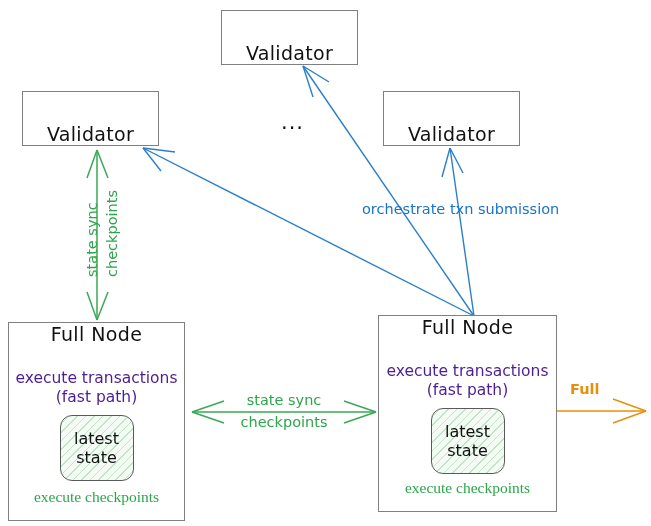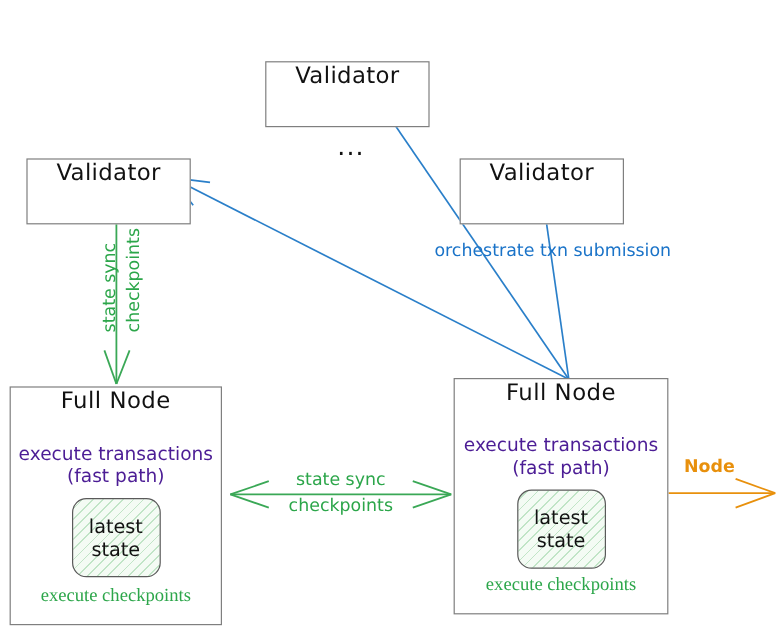--- a/index.html
+++ b/index.html
@@ -22,23 +22,22 @@
   }
   .node-box {
     position: absolute;
     box-sizing: border-box;
     border: 1.6px solid #7f7f7f;
     background: #ffffff;
     z-index: 5;
   }
   .validator-box {
     display: flex;
-    align-items: flex-start;
+    align-items: flex-end;
     justify-content: center;
-    margin-top: 41px;
   }
   .validator-label {
     font-family: "DejaVu Sans", sans-serif;
     font-size: 19px;
     color: #111111;
     letter-spacing: 0.3px;
   }
   .fullnode-box {
     display: flex;
     flex-direction: column;
@@ -203,13 +202,13 @@
 
 <div class="edge-label label-green label-center" style="left:234px; top:392px; width:100px;">
   <div>state sync</div>
 </div>
 <div class="edge-label label-green label-center" style="left:234px; top:414px; width:100px;">
   <div>checkpoints</div>
 </div>
 
 <div class="edge-label label-blue" style="left:362px; top:201px;">orchestrate txn submission</div>
 
-<div class="edge-label label-orange" style="left:570px; top:381px; font-weight:600;">Node</div>
+<div class="edge-label label-orange" style="left:570px; top:381px; font-weight:600;">Full</div>
 
 </body></html>

